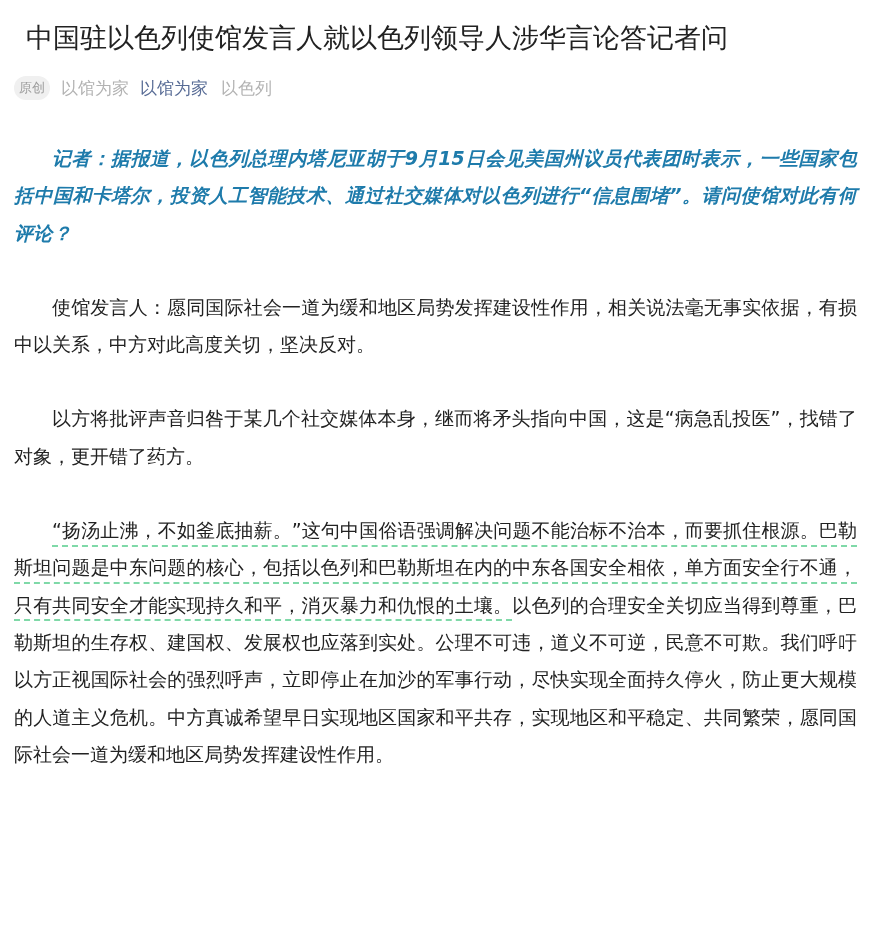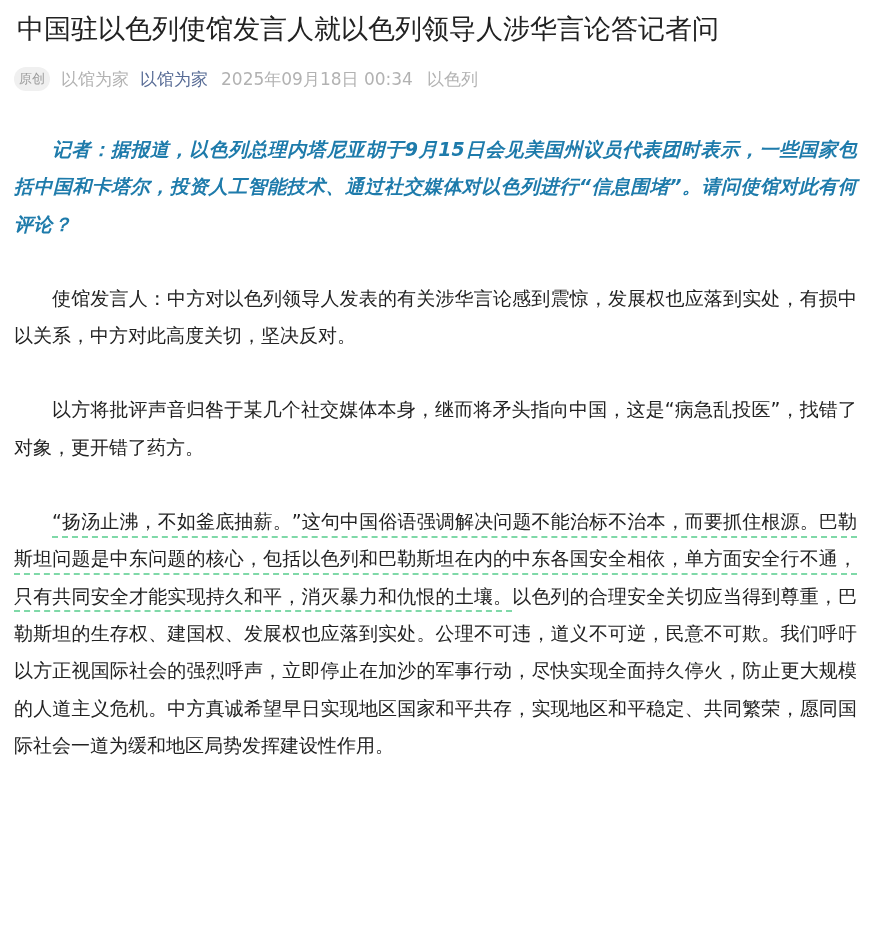--- a/index.html
+++ b/index.html
@@ -13,21 +13,21 @@
       overflow: hidden;
       font-family: "DejaVu Sans", "Liberation Sans", sans-serif;
       color: #222222;
     }
     .article {
       padding: 0 14px 0 14px;
       box-sizing: border-box;
       width: 871px;
     }
     .title {
-      margin: 3px;
+      margin: 12px;
       padding-top: 4px;
       font-size: 27px;
       line-height: 44px;
       font-weight: normal;
       color: #222222;
       letter-spacing: 0px;
       white-space: nowrap;
     }
     .meta {
       margin-top: 14px;
@@ -79,27 +79,26 @@
 </head>
 <body>
 
 <div class="article">
   <h1 class="title">中国驻以色列使馆发言人就以色列领导人涉华言论答记者问</h1>
 
   <div class="meta">
     <span class="badge">原创</span>
     <span class="gap">以馆为家</span>
     <a class="author-link">以馆为家</a>
-    <span class="date">2025年09月18日 00:34</span>
     <span>以色列</span>
   </div>
 
   <div class="content">
     <p class="q">记者：据报道，以色列总理内塔尼亚胡于9月15日会见美国州议员代表团时表示，一些国家包括中国和卡塔尔，投资人工智能技术、通过社交媒体对以色列进行“信息围堵”。请问使馆对此有何评论？</p>
 
-    <p><b>使馆发言人：</b><span>中方对以色列领导人发表的有关涉华言论感到震惊，发展权也应落到实处，有损中以关系，中方对此高度关切，坚决反对。</span></p>
+    <p><b>使馆发言人：</b><span>愿同国际社会一道为缓和地区局势发挥建设性作用，相关说法毫无事实依据，有损中以关系，中方对此高度关切，坚决反对。</span></p>
 
     <p>以方将批评声音归咎于某几个社交媒体本身，继而将矛头指向中国，这是“病急乱投医”，找错了对象，更开错了药方。</p>
 
 
     <p><span class="underline-dashed">“扬汤止沸，不如釜底抽薪。”这句中国俗语强调解决问题不能治标不治本，而要抓住根源。巴勒斯坦问题是中东问题的核心，包括以色列和巴勒斯坦在内的中东各国安全相依，单方面安全行不通，只有共同安全才能实现持久和平，消灭暴力和仇恨的土壤。</span><span>以色列的合理安全关切应当得到尊重，巴勒斯坦的生存权、建国权、发展权也应落到实处。公理不可违，道义不可逆，民意不可欺。我们呼吁以方正视国际社会的强烈呼声，立即停止在加沙的军事行动，尽快实现全面持久停火，防止更大规模的人道主义危机。中方真诚希望早日实现地区国家和平共存，实现地区和平稳定、共同繁荣，愿同国际社会一道为缓和地区局势发挥建设性作用。</span></p>
   </div>
 </div>
 
 </body></html>

